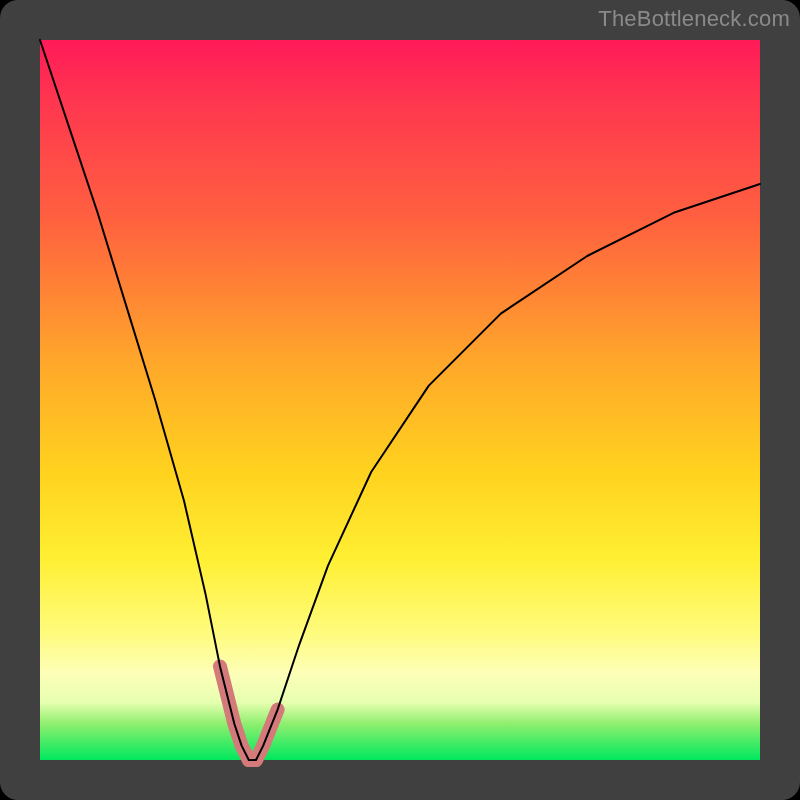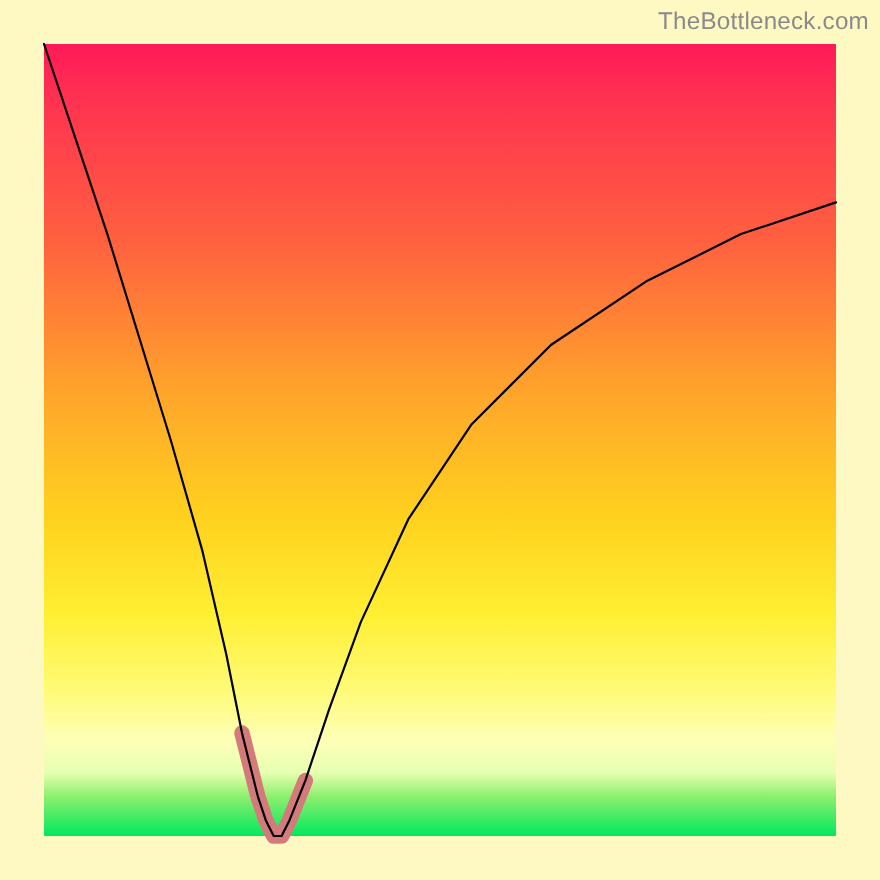--- a/index.html
+++ b/index.html
@@ -10,21 +10,22 @@
     background: #000;
     overflow: hidden;
     font-family: Arial, Helvetica, sans-serif;
   }
   .frame {
     position: absolute;
     left: 0;
     top: 0;
     width: 800px;
     height: 800px;
-    background: #fef9c3;
+    background: #404040;
+    border-radius: 18px;
   }
   .plot-area {
     position: absolute;
     left: 40px;
     top: 40px;
     width: 720px;
     height: 720px;
     
     background: linear-gradient(
       to bottom,

